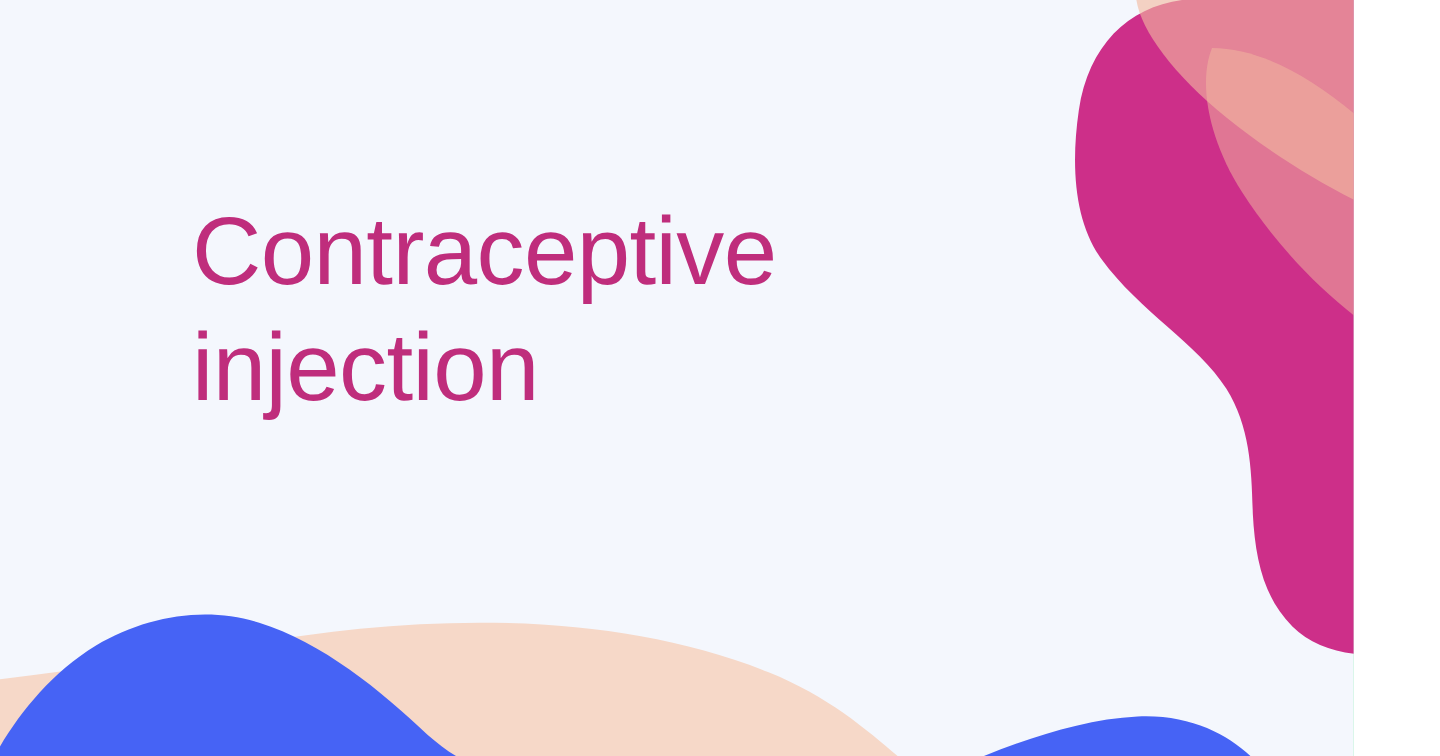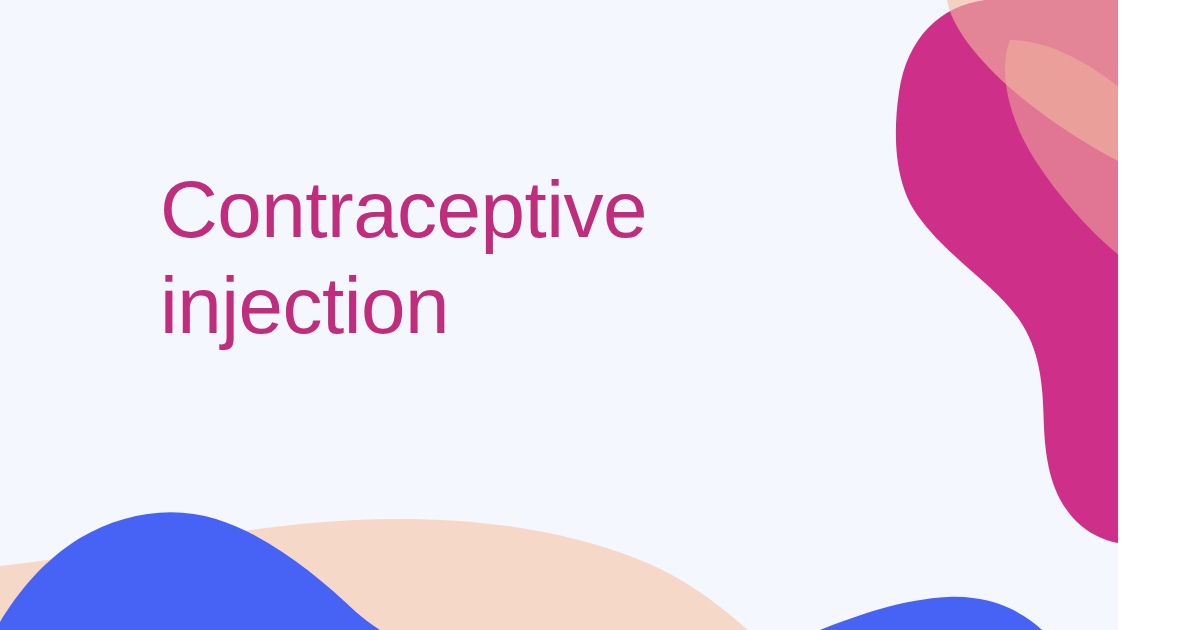--- a/index.html
+++ b/index.html
@@ -7,20 +7,21 @@
     padding: 0;
     background: #ffffff;
   }
   #canvas {
     position: relative;
     width: 1118px;
     height: 630px;
     overflow: hidden;
     background: #86efac;
     font-family: "Liberation Sans", sans-serif;
+    padding-left: 10px;
   }
   #bg-svg {
     position: absolute;
     left: 0;
     top: 0;
     width: 1200px;
     height: 630px;
     display: block;
   }
   #title-block {

